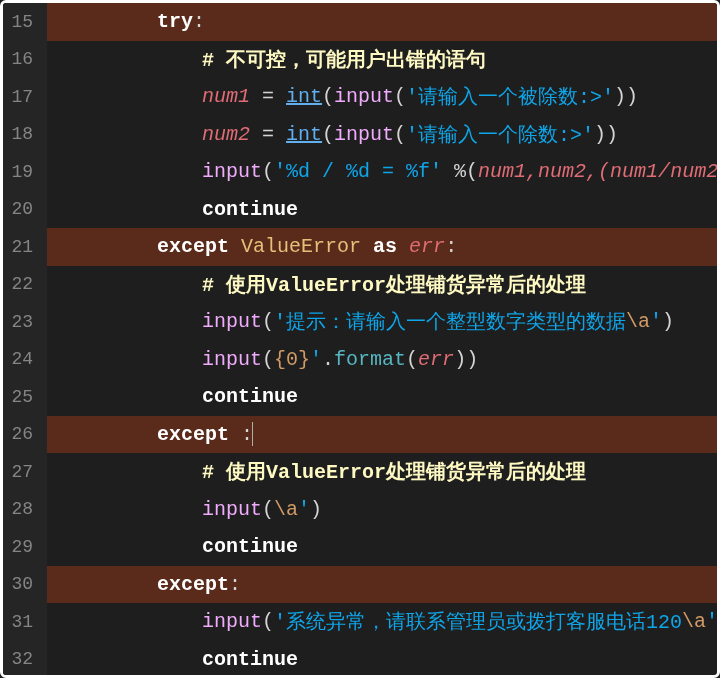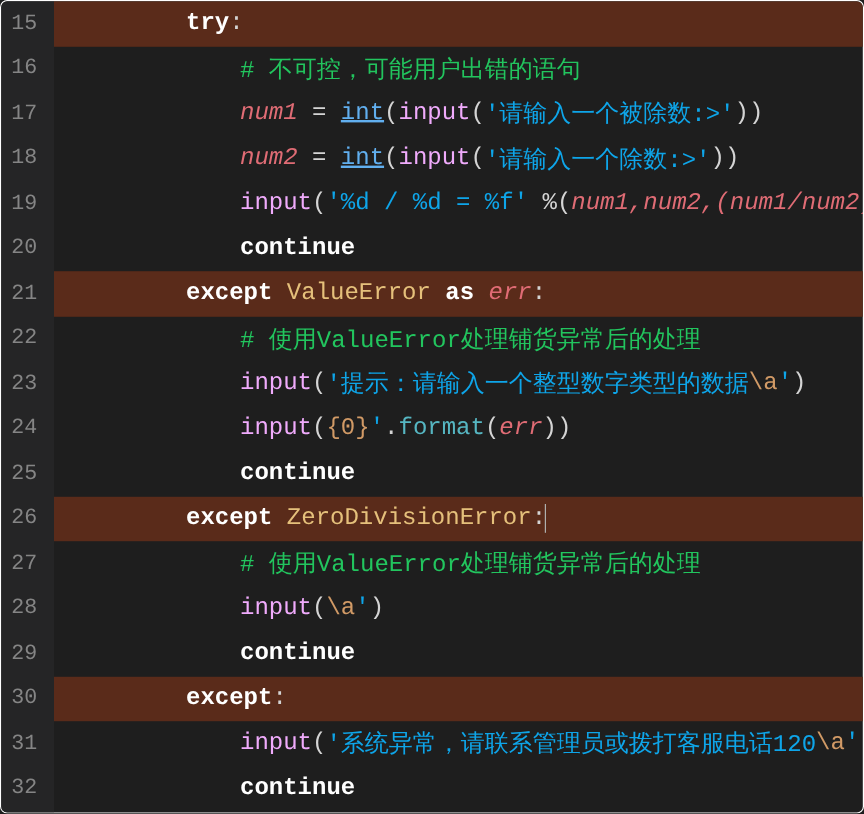--- a/index.html
+++ b/index.html
@@ -14,21 +14,21 @@
     overflow: hidden;
     width: 720px;
     height: 678px;
     position: relative;
   }
   .editor-container {
     display: flex;
     width: 100%;
     height: 100%;
     background: #1e1e1e;
-    border: 1px solid #ffffff;
+    border: 3px solid #ffffff;
     border-radius: 6px;
     overflow: hidden;
   }
   .gutter {
     background: #252526;
     color: #858585;
     text-align: right;
     padding-right: 14px;
     padding-left: 6px;
     user-select: none;
@@ -50,21 +50,21 @@
   .line {
     height: 37.5px;
     display: flex;
     align-items: center;
     white-space: pre;
   }
   .line.highlight {
     background: #5a2b1a;
   }
   .tok-keyword { color: #ffffff; font-weight: bold; }
-  .tok-comment { color: #22c55e; }
+  .tok-comment { color: #fef9c3; font-weight: bold; }
   .tok-func { color: #f0abfc; }
   .tok-builtin { color: #61afef; text-decoration: underline; }
   .tok-string { color: #0ea5e9; }
   .tok-escape { color: #d19a66; }
   .tok-placeholder { color: #d19a66; }
   .tok-ident { color: #e06c75; font-style: italic; }
   .tok-op { color: #d4d4d4; }
   .tok-class { color: #e5c07b; }
   .tok-paren { color: #d4d4d4; }
   .tok-dot { color: #d4d4d4; }
@@ -122,21 +122,21 @@
     <div class="line highlight indent3"><span class="tok-keyword">except</span><span> </span><span class="tok-class">ValueError</span><span> </span><span class="tok-keyword">as</span><span> </span><span class="tok-ident">err</span><span class="tok-op">:</span></div>
 
     <div class="line indent4"><span class="tok-comment"># 使用ValueError处理铺货异常后的处理</span></div>
 
     <div class="line indent4"><span class="tok-func">input</span><span class="tok-paren">(</span><span class="tok-string">'提示：请输入一个整型数字类型的数据</span><span class="tok-escape">\a</span><span class="tok-string">'</span><span class="tok-paren">)</span></div>
 
     <div class="line indent4"><span class="tok-func">input</span><span class="tok-paren">(</span><span class="tok-placeholder">{0}</span><span class="tok-string">'</span><span class="tok-dot">.</span><span class="tok-method">format</span><span class="tok-paren">(</span><span class="tok-ident">err</span><span class="tok-paren">))</span></div>
 
     <div class="line indent4"><span class="tok-keyword">continue</span></div>
 
-    <div class="line highlight indent3"><span class="tok-keyword">except</span><span> </span><span class="tok-class">ZeroDivisionError</span><span class="tok-op">:</span><span class="cursor"></span></div>
+    <div class="line highlight indent3"><span class="tok-keyword">except</span><span> </span><span class="tok-op">:</span><span class="cursor"></span></div>
 
     <div class="line indent4"><span class="tok-comment"># 使用ValueError处理铺货异常后的处理</span></div>
 
     <div class="line indent4"><span class="tok-func">input</span><span class="tok-paren">(</span><span class="tok-escape">\a</span><span class="tok-string">'</span><span class="tok-paren">)</span></div>
 
     <div class="line indent4"><span class="tok-keyword">continue</span></div>
 
     <div class="line highlight indent3"><span class="tok-keyword">except</span><span class="tok-op">:</span></div>
 
     <div class="line indent4"><span class="tok-func">input</span><span class="tok-paren">(</span><span class="tok-string">'系统异常，请联系管理员或拨打客服电话120</span><span class="tok-escape">\a</span><span class="tok-string">'</span><span class="tok-paren">)</span></div>

